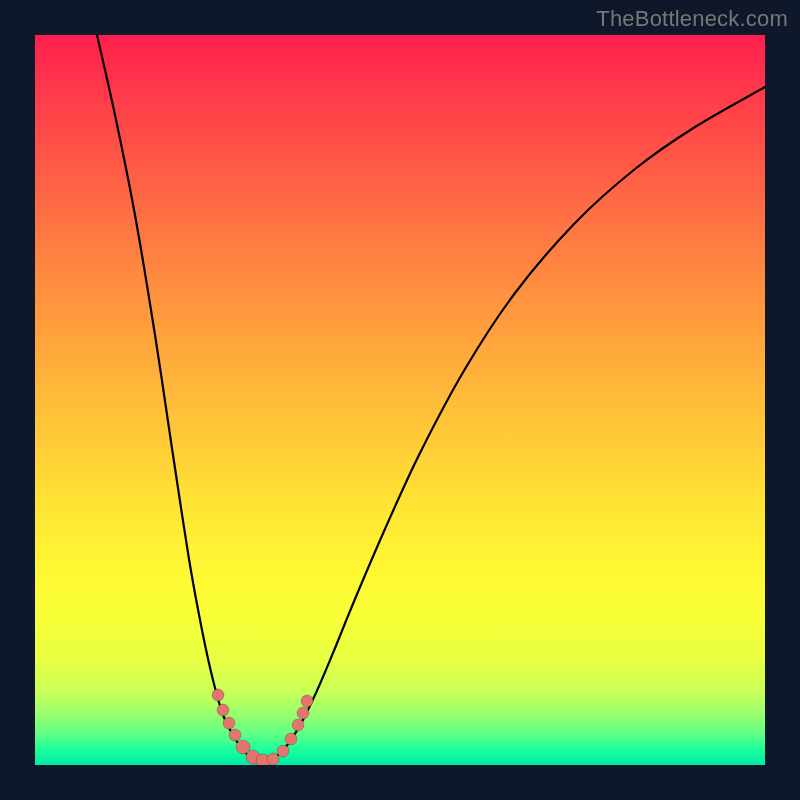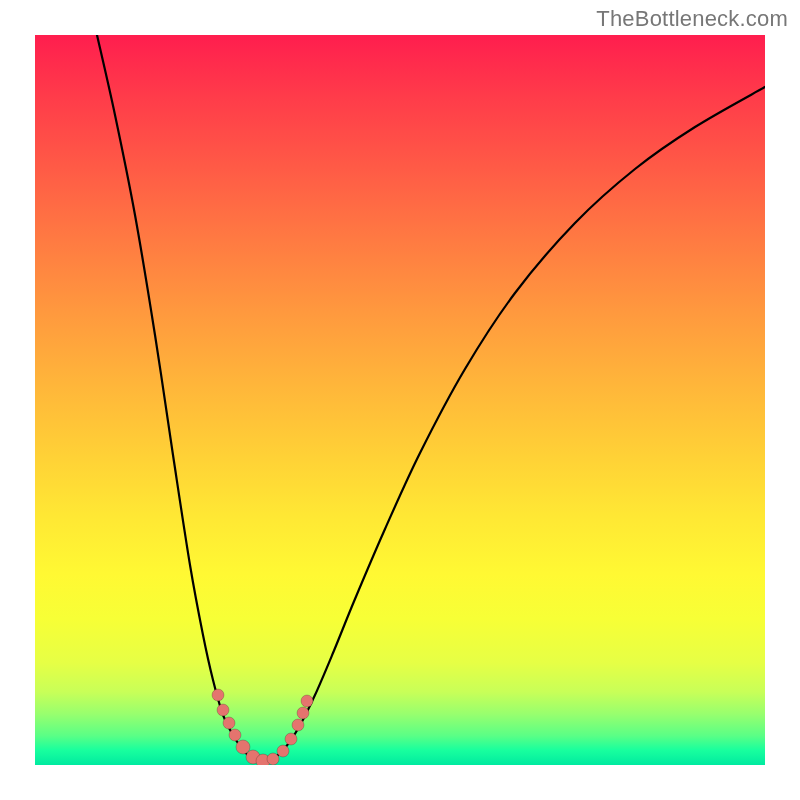--- a/index.html
+++ b/index.html
@@ -1,21 +1,21 @@
 <!DOCTYPE html>
 <html><head>
 <meta charset="utf-8">
 <style>
   * { margin: 0; padding: 0; box-sizing: border-box; }
   html, body { width: 800px; height: 800px; overflow: hidden; background: #000; }
   .frame {
     position: relative;
     width: 800px;
     height: 800px;
-    background: #ffffff;
+    background: #0f172a;
   }
   .plot-area {
     position: absolute;
     left: 35px;
     top: 35px;
     width: 730px;
     height: 730px;
     background: linear-gradient(to bottom,
       #ff1e4e 0%,
       #ff3a4a 8%,

